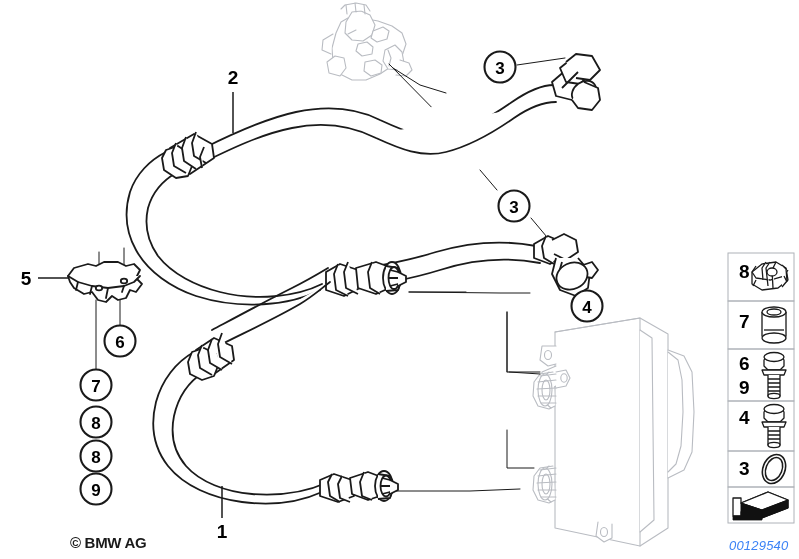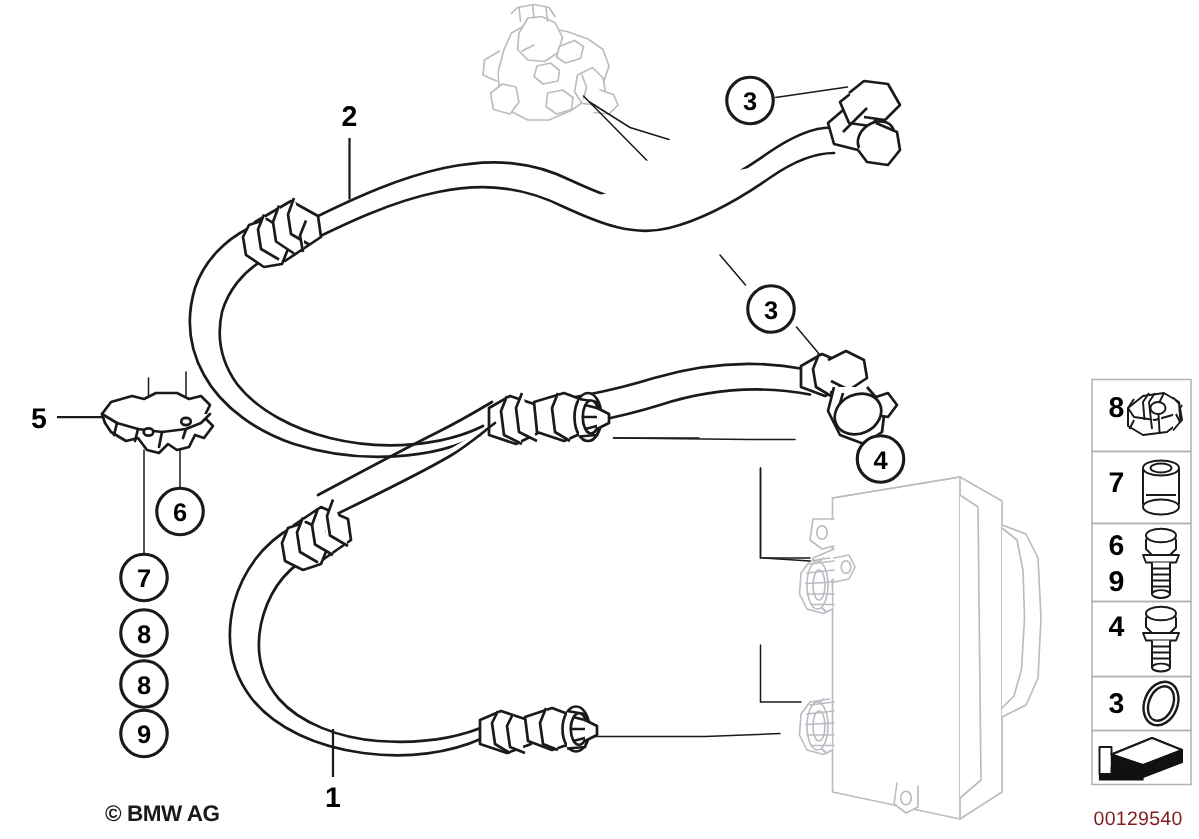--- a/index.html
+++ b/index.html
@@ -35,24 +35,25 @@
     color: #1a1a1a;
     font-family: "Liberation Sans", sans-serif;
     white-space: nowrap;
     margin-left: 48px;
   }
   .partnumber {
     position: absolute;
     left: 729px;
     top: 538px;
     font-size: 13px;
-    color: #7f1d1d;
+    color: #3b82f6;
     font-family: "Liberation Sans", sans-serif;
     letter-spacing: 0.2px;
     white-space: nowrap;
+    font-style: italic;
   }
   .callout-label {
     font-family: "Liberation Sans", sans-serif;
     font-weight: bold;
     font-size: 17px;
     fill: #000000;
   }
   .plain-label {
     font-family: "Liberation Sans", sans-serif;
     font-weight: bold;

